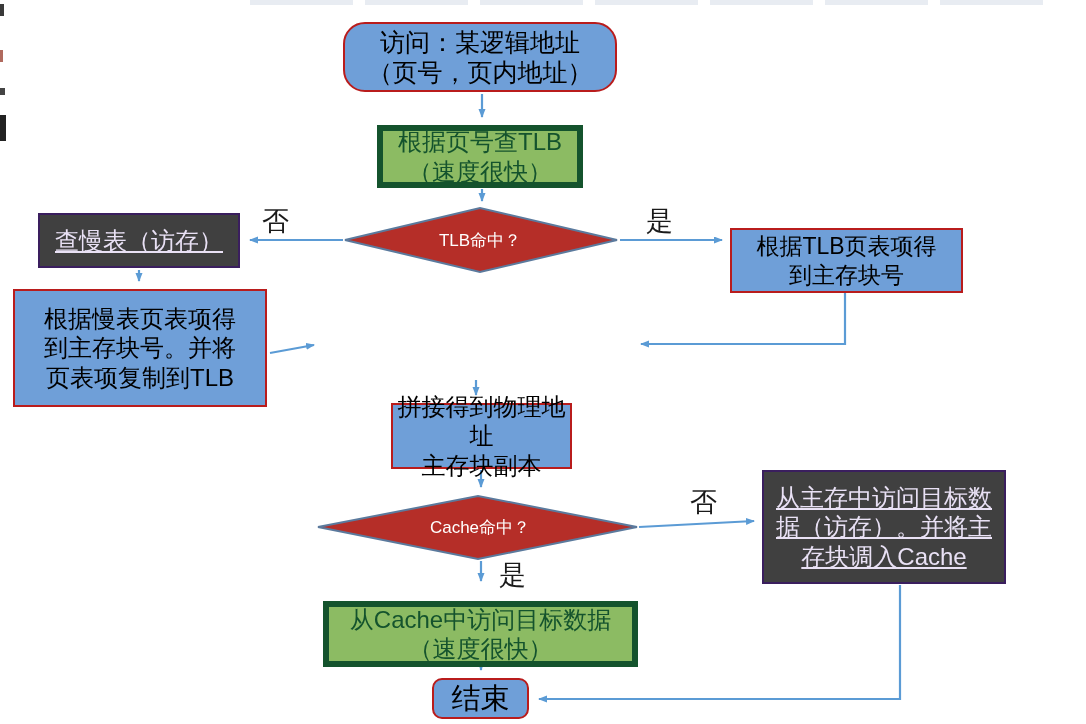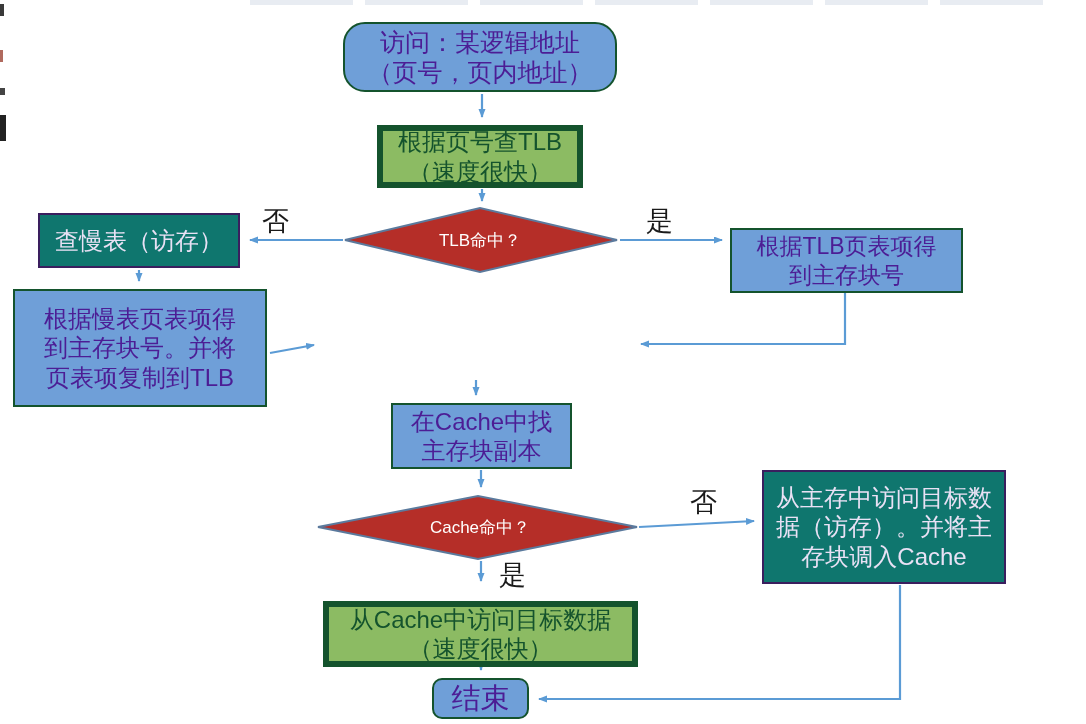--- a/index.html
+++ b/index.html
@@ -6,23 +6,23 @@
   #canvas{
     position:relative;width:1086px;height:724px;background:#ffffff;overflow:hidden;
     font-family:"Liberation Sans","DejaVu Sans",sans-serif;
   }
   #connectors{position:absolute;left:0;top:0;width:1086px;height:724px;}
   .box{
     position:absolute;display:flex;align-items:center;justify-content:center;
     text-align:center;white-space:pre-line;line-height:1.22;box-sizing:border-box;
     color:#ffffff;font-size:24px;
   }
-  .blue{background:#6f9fd8;border:2px solid #14532d;color:#4c1d95;}
+  .blue{background:#6f9fd8;border:2px solid #b91c1c;color:#000000;}
   .green{background:#8cbb63;border:6px solid #14532d;color:#14532d;text-align:center;}
-  .purple{background:#0f766e;border:2px solid #3a1e5e;color:#e9e1f5;}
+  .purple{background:#404040;border:2px solid #3a1e5e;color:#e9e1f5;text-decoration:underline;}
   .rounded{border-radius:22px;}
   .diamond-label{
     position:absolute;display:flex;align-items:center;justify-content:center;
     color:#ffffff;font-size:17px;text-align:center;
   }
   .edge-label{
     position:absolute;color:#1a1a1a;font-size:27px;font-family:"Liberation Serif","DejaVu Serif",serif;
   }
   .top-strip{position:absolute;top:0;height:5px;background:#e8ecf2;}
   .artifact{position:absolute;}
@@ -81,21 +81,21 @@
   <div class="box purple" style="left:38px;top:213px;width:202px;height:55px;">查慢表（访存）</div>
 
   <div class="box blue" style="left:730px;top:208px;width:233px;height:65px;font-size:23px;margin-top:20px;">根据TLB页表项得
 到主存块号</div>
 
   <div class="box blue" style="left:13px;top:289px;width:254px;height:118px;">根据慢表页表项得
 到主存块号。并将
 页表项复制到TLB</div>
 
 
-  <div class="box blue" style="left:391px;top:403px;width:181px;height:66px;">在Cache中找
+  <div class="box blue" style="left:391px;top:403px;width:181px;height:66px;">拼接得到物理地址
 主存块副本</div>
 
   <div class="diamond-label" style="left:368px;top:510px;width:224px;height:34px;">Cache命中？</div>
 
   <div class="box purple" style="left:762px;top:470px;width:244px;height:114px;">从主存中访问目标数
 据（访存）。并将主
 存块调入Cache</div>
 
   <div class="box green" style="left:323px;top:601px;width:315px;height:66px;">从Cache中访问目标数据
 （速度很快）</div>

